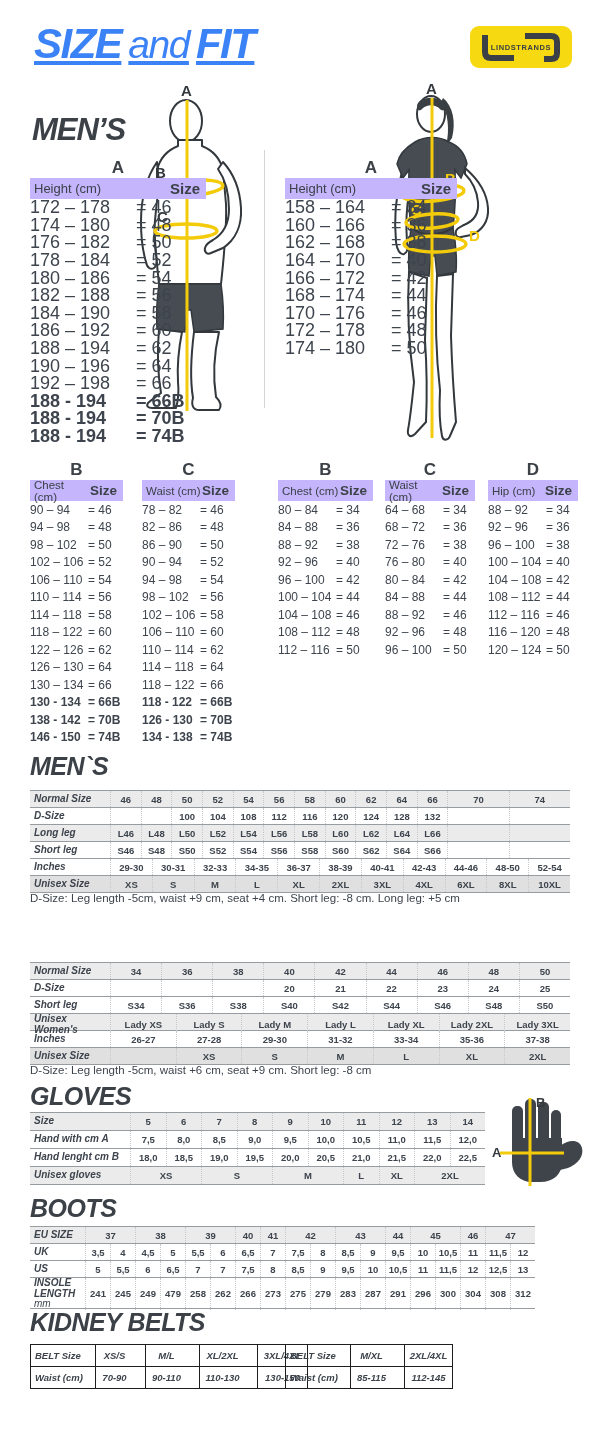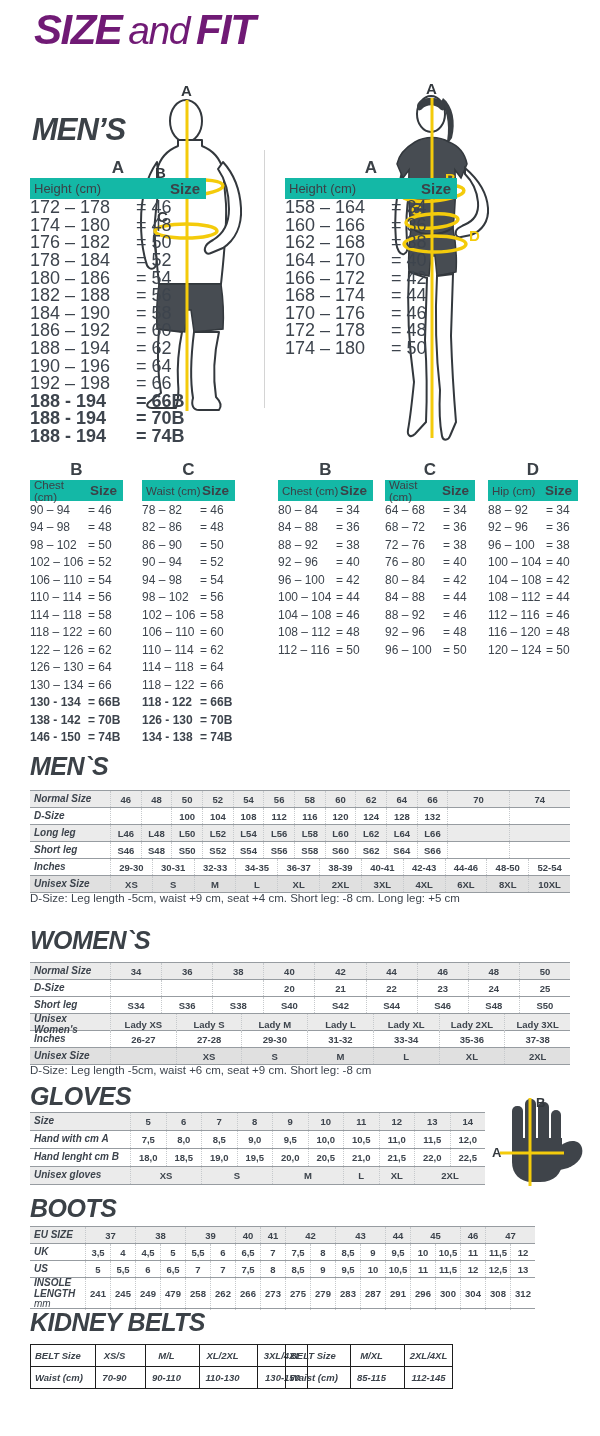--- a/index.html
+++ b/index.html
@@ -1,33 +1,33 @@
 <!DOCTYPE html>
 <html><head>
 <meta charset="utf-8">
 <style>
   html,body{margin:0;padding:0;background:#ffffff;}
   body{width:600px;height:1436px;font-family:"Liberation Sans",sans-serif;}
   .page{position:relative;width:600px;height:1436px;background:#fff;overflow:hidden;color:#3C434B;}
 
   
-  .title{position:absolute;left:34px;top:6px;font-style:italic;font-size:42px;letter-spacing:-1.5px;color:#701a75;white-space:nowrap;}
+  .title{position:absolute;left:34px;top:20px;font-style:italic;font-size:42px;letter-spacing:-1.5px;color:#3b82f6;white-space:nowrap;text-decoration:underline;}
   .title .tb{font-weight:bold;}
   .title .tm{font-weight:normal;font-size:39px;margin:0 7px;}
   .logo{position:absolute;right:28px;top:26px;}
 
   
   .sec-h{position:absolute;font-style:italic;font-weight:bold;color:#3b4147;white-space:nowrap;}
   .h-big{font-size:31px;letter-spacing:-1px;}
   .h-mid{font-size:25px;letter-spacing:-0.5px;}
 
   
   .htable{position:absolute;}
   .letter{text-align:center;font-weight:bold;font-size:17px;height:20px;color:#3b4147;}
-  .hhead{background:#14b8a6;display:flex;justify-content:space-between;align-items:center;height:21px;padding:0 6px 0 4px;color:#3b4147;}
+  .hhead{background:#c4b5fd;display:flex;justify-content:space-between;align-items:center;height:21px;padding:0 6px 0 4px;color:#3b4147;}
   .hhead .hc1{font-size:11.5px;}
   .hhead .hc2{font-weight:bold;font-size:13.5px;}
   .big .hhead .hc1{font-size:13px;}
   .big .hhead .hc2{font-size:15px;}
   .trow{display:flex;align-items:center;color:#3d444d;}
   .trow.bold{font-weight:bold;}
   .big .trow{height:17.6px;font-size:18px;}
   .big .tcell.c0{width:106px;}
   .med .trow{height:17.5px;font-size:12px;}
   .med .tcell.c0{width:58px;}
@@ -75,20 +75,28 @@
   .footer .f3{font-size:8.5px;font-weight:bold;margin-left:7px;align-self:center;margin-top:8px;}
   .footer .f4{font-size:10px;font-weight:bold;margin-left:auto;margin-right:28px;}
 </style>
 </head>
 <body>
 
 <div class="page">
 
   <div class="title">
     <span class="tb">SIZE</span><span class="tm">and</span><span class="tb">FIT</span>
+  </div>
+  <div class="logo">
+    <svg width="102" height="42" viewBox="0 0 102 42">
+      <rect x="0" y="0" width="102" height="42" rx="9" fill="#F7D911"></rect>
+      <path d="M15,9 L15,26 Q15,32 21,32 L44,32" stroke="#3a4045" stroke-width="6" fill="none"></path>
+      <path d="M55,10 L81,10 Q87,10 87,16 L87,27 Q87,33 81,33 L74,33" stroke="#3a4045" stroke-width="6" fill="none"></path>
+      <text x="51" y="24" text-anchor="middle" font-family="Liberation Sans,sans-serif" font-size="7.5" font-weight="bold" letter-spacing="0.6" fill="#3a4045">LINDSTRANDS</text>
+    </svg>
   </div>
 
   <div class="sec-h h-big" style="left:32px;top:112px;">MEN’S</div>
 
   <svg class="fig" style="left:126px;top:84px;" width="142" height="335" viewBox="0 0 142 335">
     <g fill="#ffffff" stroke="#33383d" stroke-width="2" stroke-linejoin="round">
       <ellipse cx="60" cy="37" rx="16" ry="21"></ellipse>
       <path d="M52,56 L52,62 C42,66 34,74 31,86 L28,120 C27,145 30,172 33,200 L95,200 C98,172 101,145 100,120 L97,86 C94,74 86,66 76,62 L76,56 Z"></path>
       <path d="M31,78 C20,94 15,116 15,138 C15,155 17,168 20,178 C21,184 25,186 28,184 C31,182 31,177 30,171 C28,158 28,142 30,126 L33,100 Z"></path>
       <path d="M97,78 C108,90 114,106 115,124 C116,142 109,156 97,164 L85,169 C81,171 78,168 79,164 C80,160 83,158 87,156 C97,150 103,139 103,125 C103,109 99,95 92,85 Z"></path>
@@ -598,21 +606,20 @@
         <div class="gcell">2XL</div>
         <div class="gcell">3XL</div>
         <div class="gcell">4XL</div>
         <div class="gcell">6XL</div>
         <div class="gcell">8XL</div>
         <div class="gcell">10XL</div>
       </div>
   </section>
   <div class="gnote" style="left:30px;top:892px;">D-Size: Leg length -5cm, waist +9 cm, seat +4 cm. Short leg: -8 cm. Long leg: +5 cm</div>
 
-  <div class="sec-h h-mid" style="left:30px;top:926px;">WOMEN`S</div>
   <section class="grid" style="left:30px;top:962px;width:540px;">
     <div class="grow cols-wA bg-g">
       <div class="glabel">Normal Size</div>
     <div class="gcell">34</div>
         <div class="gcell">36</div>
         <div class="gcell">38</div>
         <div class="gcell">40</div>
         <div class="gcell">42</div>
         <div class="gcell">44</div>
         <div class="gcell">46</div>

